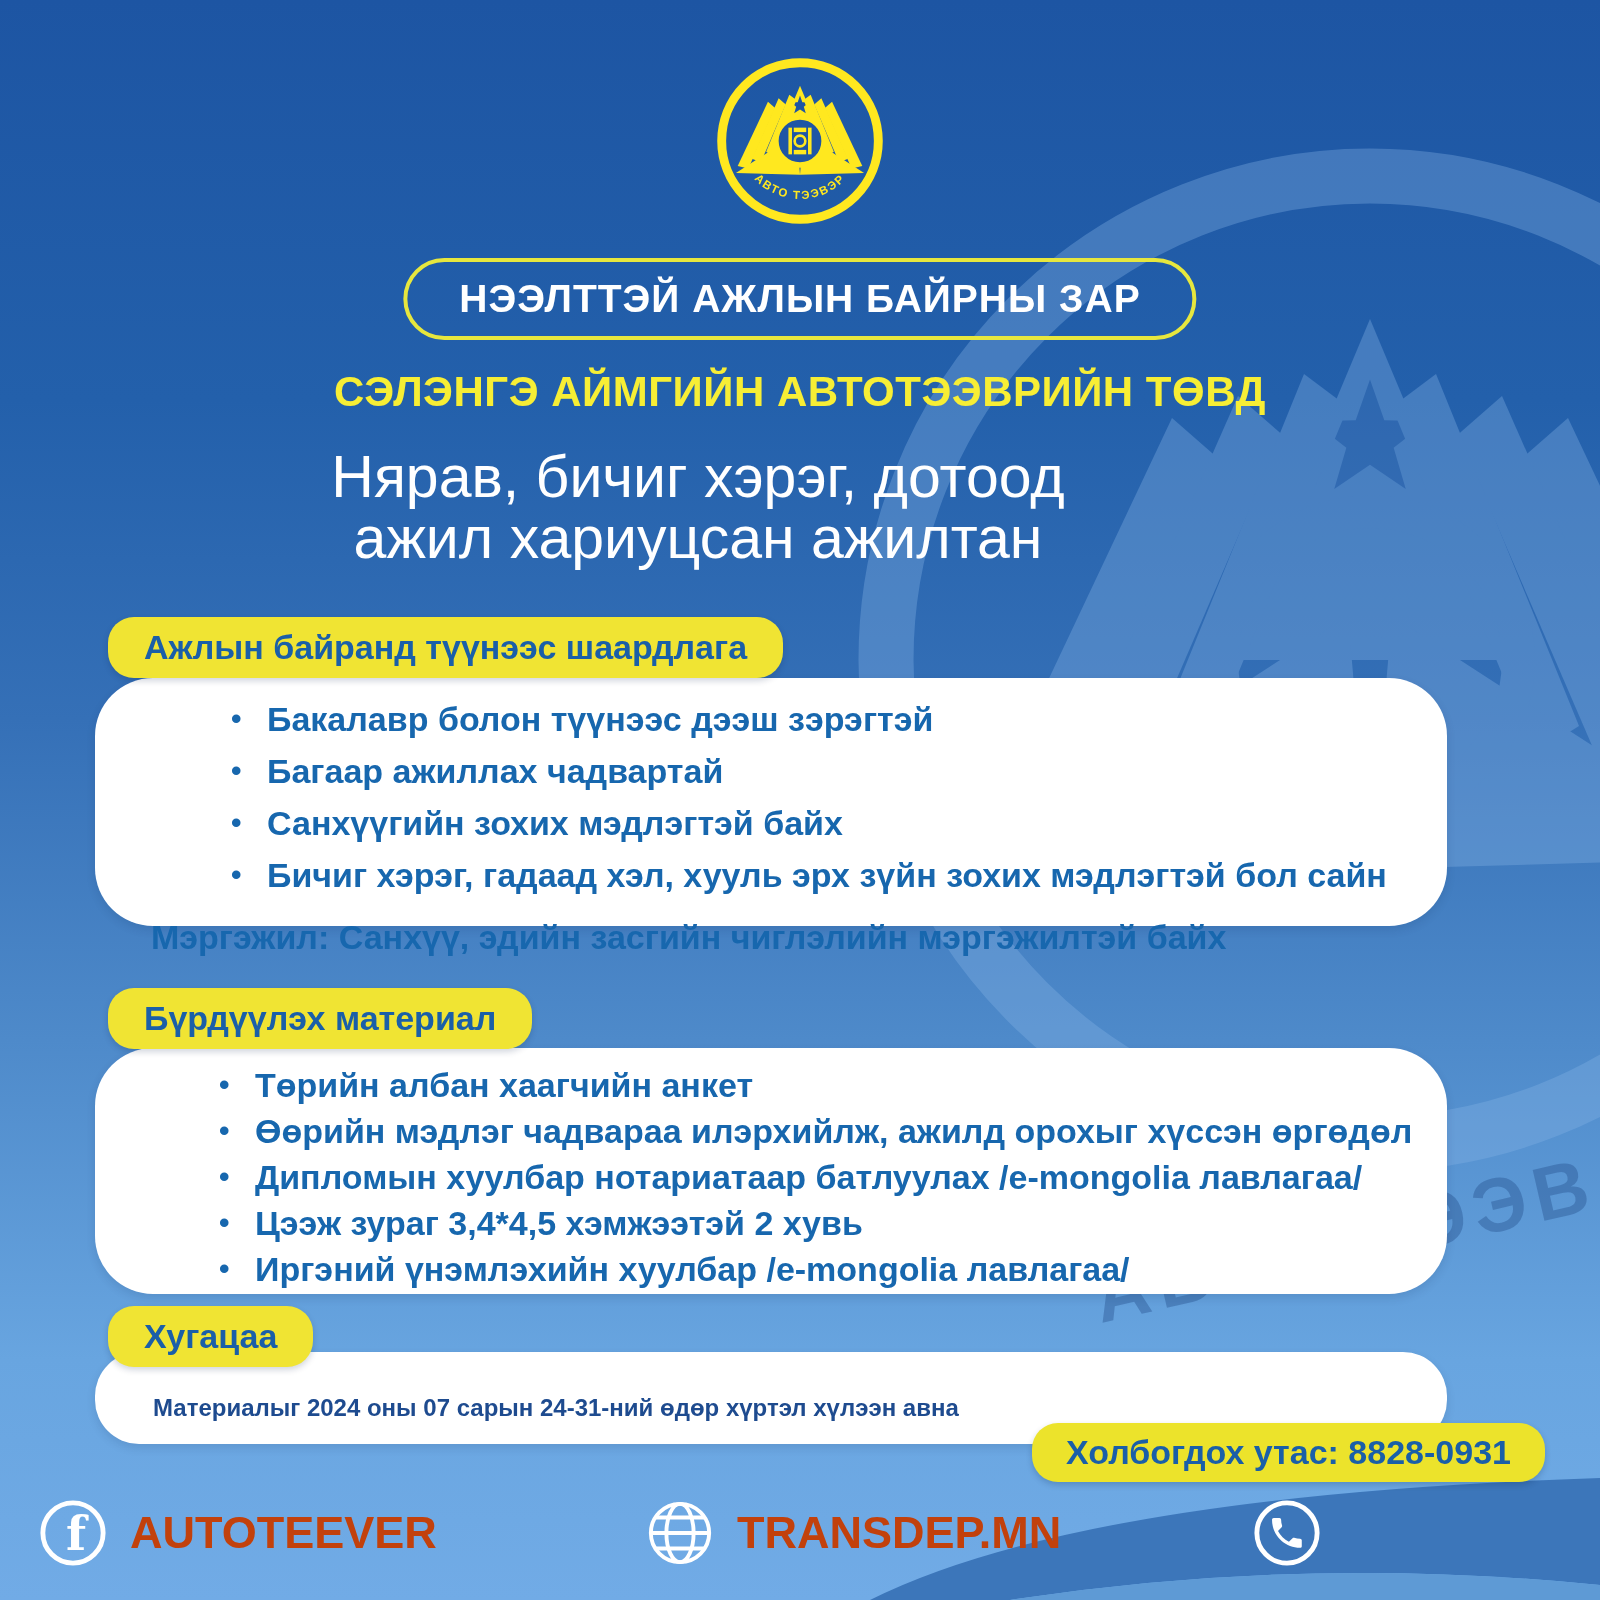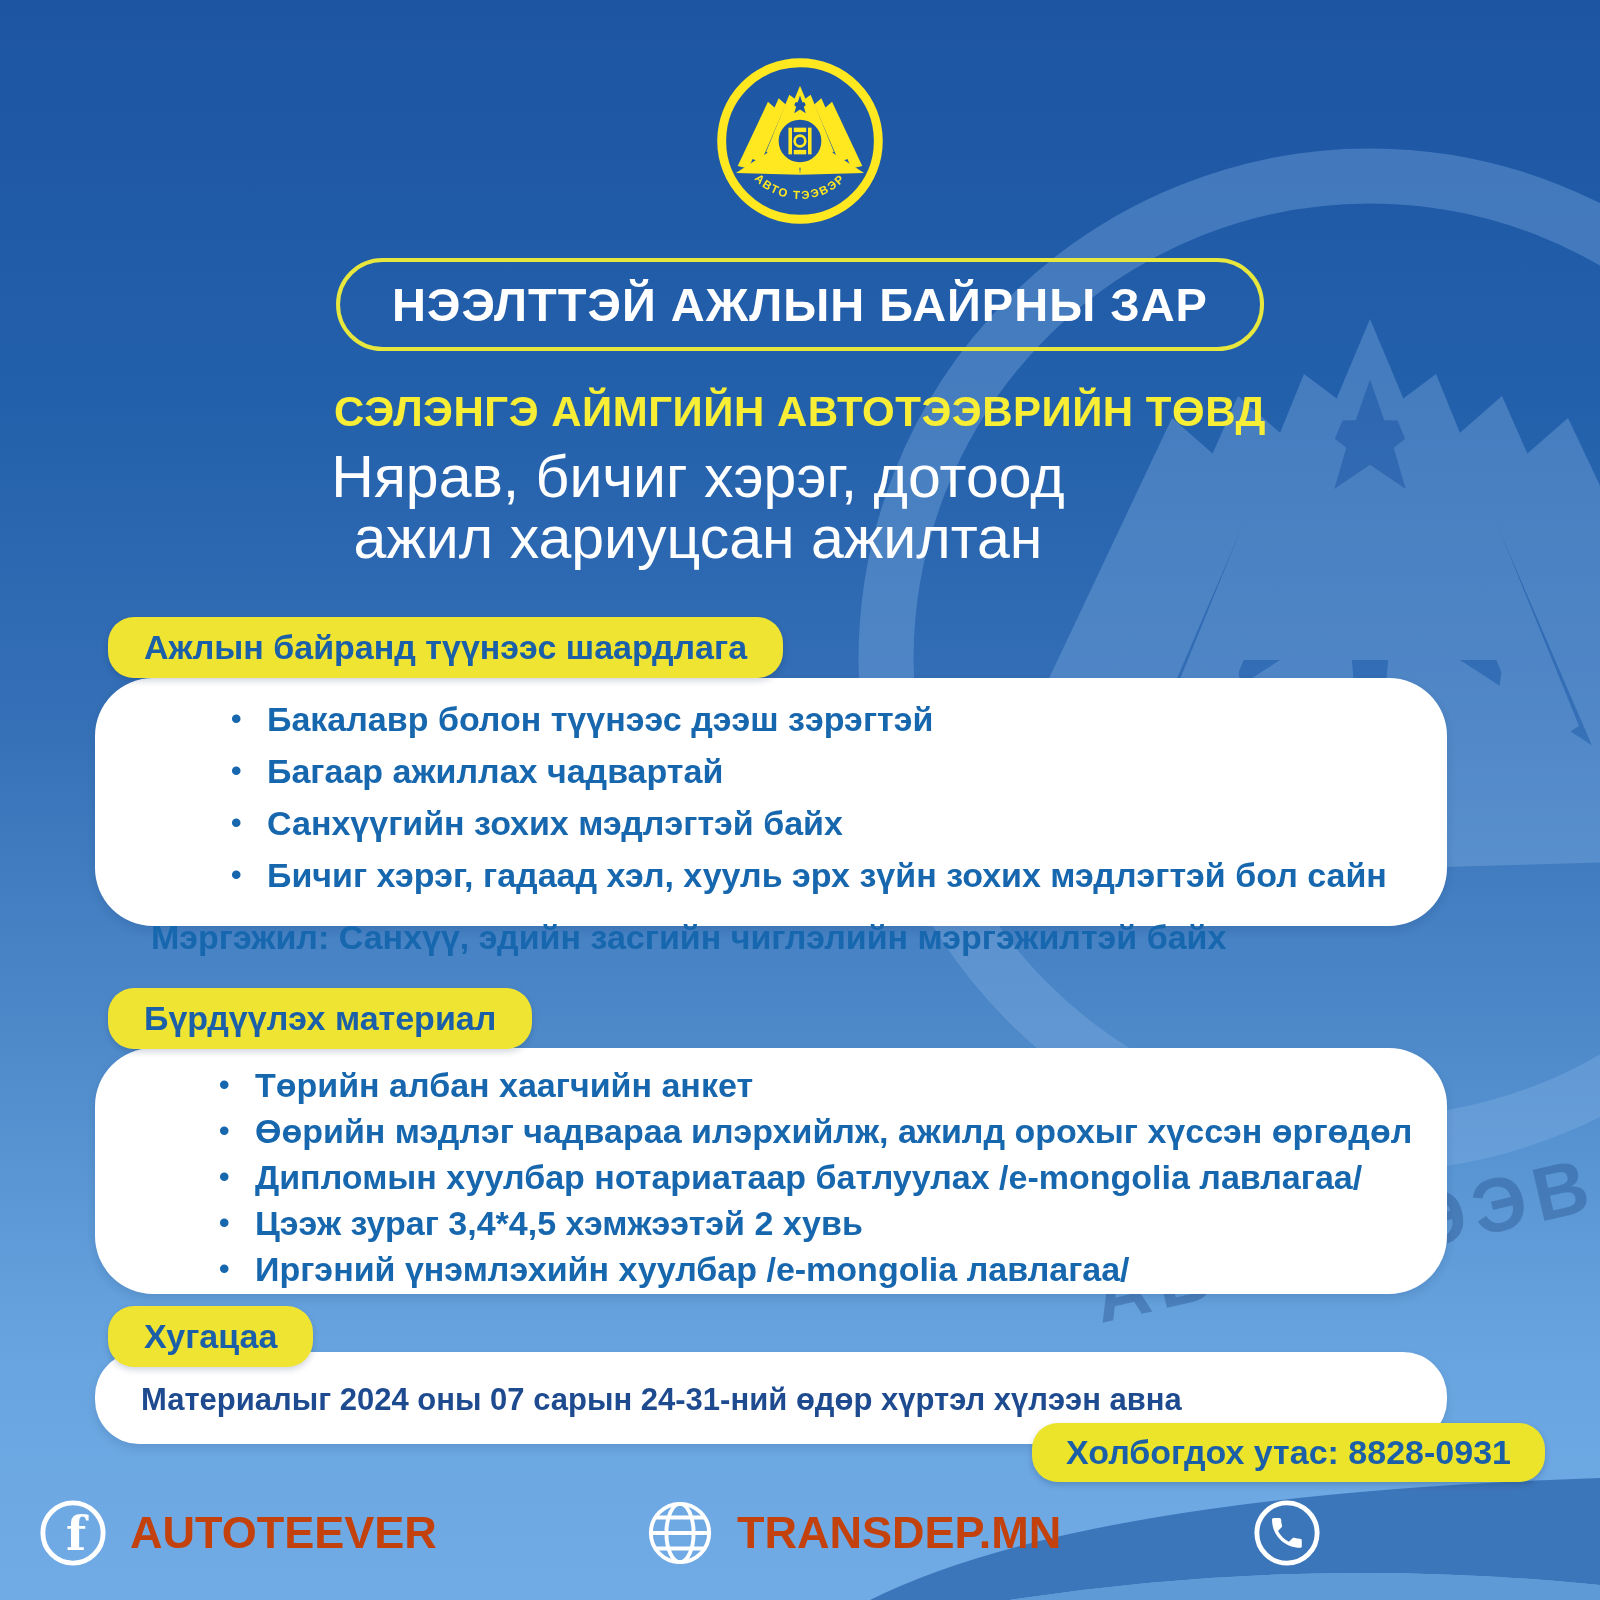--- a/index.html
+++ b/index.html
@@ -10,22 +10,22 @@
   }
   
   .wm-logo{position:absolute;left:820px;top:110px;width:1100px;height:1100px;z-index:0;color:#86b4e6;opacity:.35;}
   .wm-text{position:absolute;left:1085px;top:1255px;z-index:0;transform:rotate(-13deg);transform-origin:left top;
     font-size:76px;font-weight:800;letter-spacing:8px;color:rgba(35,75,138,.38);white-space:nowrap;}
   .swoosh{position:absolute;left:0;top:1395px;width:1600px;height:205px;z-index:1;}
   
   .logo{position:absolute;left:711px;top:52px;width:178px;height:178px;z-index:2;color:#ffe81f;}
   .pill{position:absolute;top:258px;left:50%;transform:translateX(-50%);z-index:2;
     border:4px solid #e7e73e;border-radius:52px;padding:15px 52px;
-    color:#ffffff;font-size:47px;font-weight:800;letter-spacing:1px;white-space:nowrap;}
-  .org{position:absolute;top:388px;left:0;width:1600px;text-align:center;z-index:2;
+    color:#ffffff;font-size:39px;font-weight:800;letter-spacing:1px;white-space:nowrap;}
+  .org{position:absolute;top:368px;left:0;width:1600px;text-align:center;z-index:2;
     color:#f7ee35;font-size:42px;font-weight:700;letter-spacing:.5px;}
   .job-title{position:absolute;top:447px;left:0;width:1396px;text-align:center;z-index:2;
     color:#ffffff;font-size:59px;font-weight:500;line-height:61px;}
   
   .badge{position:absolute;left:108px;z-index:3;display:inline-block;
     background:#f0e433;color:#1a5fa8;font-size:34px;font-weight:700;
     padding:11px 36px;border-radius:26px;box-shadow:0 3px 6px rgba(0,30,70,.18);white-space:nowrap;}
   .badge-1{top:617px;}
   .badge-2{top:988px;}
   .badge-3{top:1306px;}
@@ -36,21 +36,21 @@
   .card-3{top:1352px;height:92px;border-radius:44px;}
   .card ul{margin:0;padding:0;list-style:none;}
   .card-1 ul{margin:22px 0 0 0;padding-left:172px;}
   .card-2 ul{margin:19px 0 0 0;padding-left:160px;}
   .card li{position:relative;color:#1767ae;font-size:34px;font-weight:700;line-height:38px;padding-right:30px;}
   .card-1 li + li{margin-top:14px;}
   .card-2 li{line-height:36px;}
   .card-2 li + li{margin-top:10px;}
   .card li::before{content:"•";position:absolute;left:-36px;top:0;font-size:30px;color:#1767ae;}
   .note{margin:24px 0 0 0;padding-left:56px;color:#1767ae;font-size:34px;font-weight:700;}
-  .deadline{margin:4px;padding:26px 0 0 42px;color:#1e4b8f;font-size:31px;font-weight:700;}
+  .deadline{margin:16px;padding:26px 0 0 42px;color:#1e4b8f;font-size:24px;font-weight:700;}
   .contact-badge{position:absolute;left:1032px;top:1423px;z-index:4;background:#ece32b;color:#1a5fa8;
     font-size:34px;font-weight:700;padding:10px 34px;border-radius:26px;box-shadow:0 3px 6px rgba(0,30,70,.2);white-space:nowrap;}
   
   .footer-item{position:absolute;top:1498px;display:flex;align-items:center;gap:22px;z-index:5;}
   .fi-1{left:38px;} .fi-2{left:645px;} .fi-3{left:1252px;}
   .footer-item svg{width:70px;height:70px;flex:none;}
   .footer-label{color:#c2410c;font-size:45px;font-weight:700;letter-spacing:0;white-space:nowrap;}
 </style>
 </head>
 <body>

